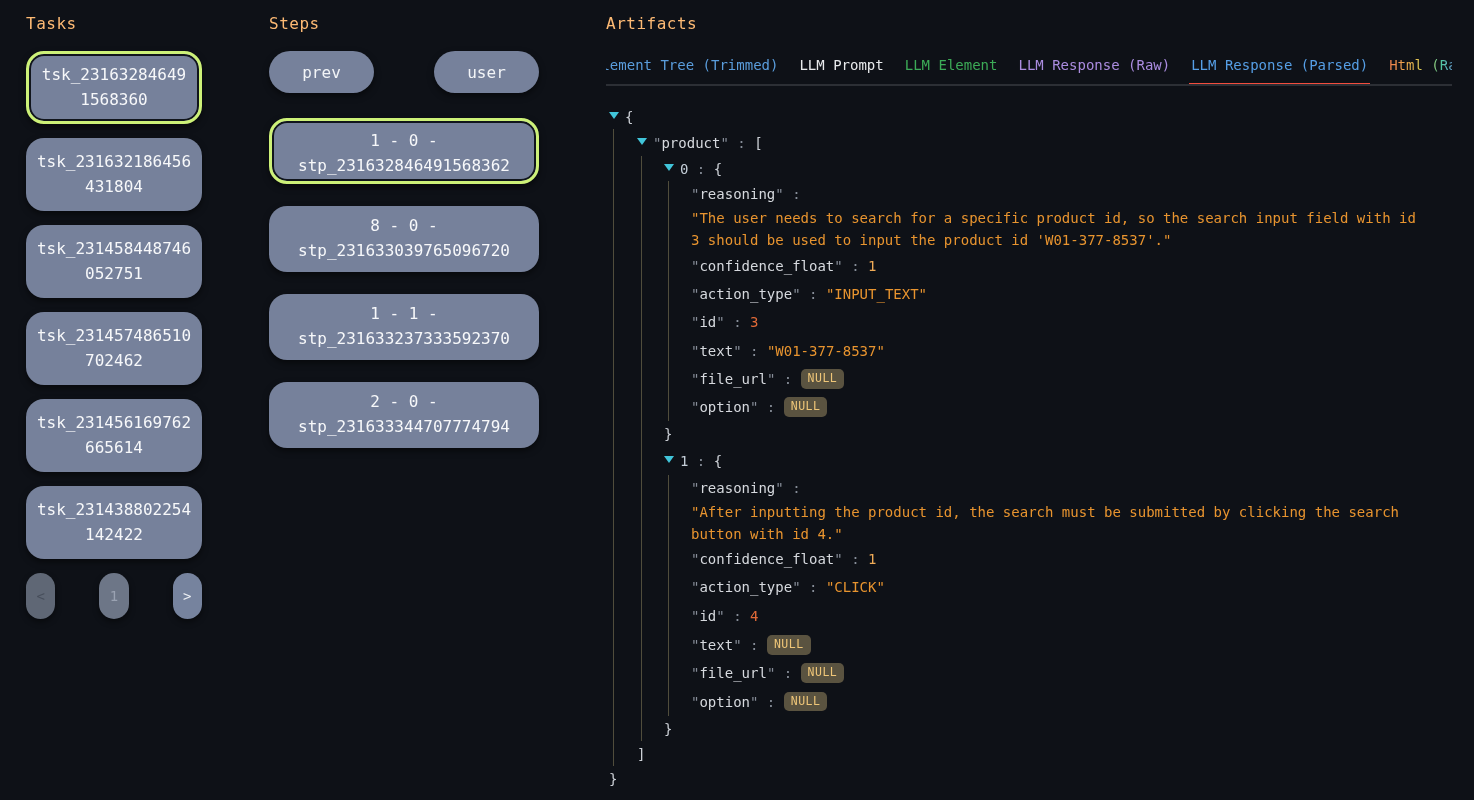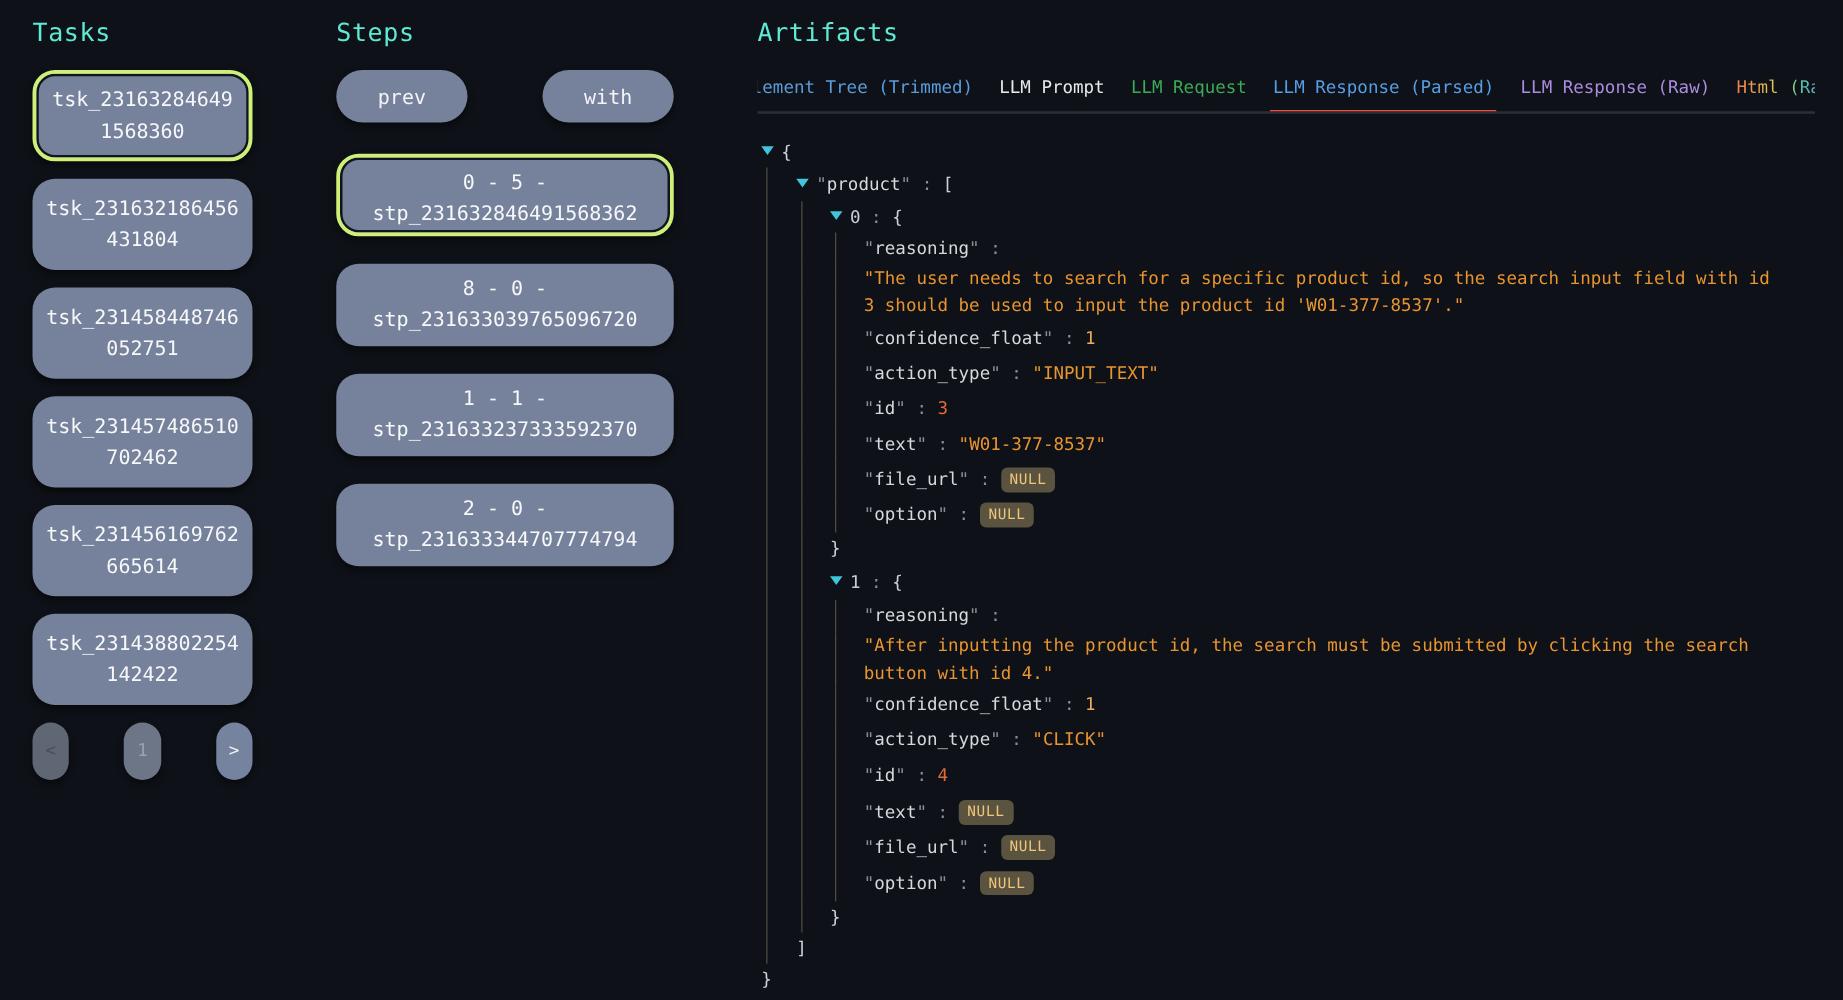--- a/index.html
+++ b/index.html
@@ -8,21 +8,21 @@
     background:#0e1117;
     font-family:"DejaVu Sans Mono","Liberation Mono",monospace;
     color:#e9ebee;
   }
   .col { position:absolute; top:0; }
   .col-tasks { left:26px; width:176px; padding-top:14px; }
   .col-steps { left:269px; width:270px; padding-top:14px; }
   .col-artifacts { left:606px; right:22px; padding-top:14px; }
 
   h2.hdr {
-    font-size:20px; font-weight:500; color:#5eead4;
+    font-size:16px; font-weight:500; color:#fdba74;
     letter-spacing:.5px; margin-bottom:18px; white-space:nowrap;
   }
 
   .btn {
     display:block; width:100%; border:none; cursor:pointer;
     background:#76819b; color:#f7f8fa;
     font-family:inherit; font-size:16px; line-height:1.55;
     border-radius:18px; text-align:center;
     box-shadow:0 3px 6px rgba(0,0,0,.5);
   }
@@ -99,39 +99,39 @@
     <button class="pg pg-prev">&lt;</button>
     <button class="pg pg-num">1</button>
     <button class="pg pg-next">&gt;</button>
   </div>
 </div>
 
 <div class="col col-steps">
   <h2 class="hdr">Steps</h2>
   <div class="navrow">
     <button class="nav">prev</button>
-    <button class="nav">with</button>
+    <button class="nav">user</button>
   </div>
   <div>
-      <button class="btn step active"><span>0 - 5 -</span><br><span>stp_231632846491568362</span></button>
+      <button class="btn step active"><span>1 - 0 -</span><br><span>stp_231632846491568362</span></button>
       <button class="btn step"><span>8 - 0 -</span><br><span>stp_231633039765096720</span></button>
       <button class="btn step"><span>1 - 1 -</span><br><span>stp_231633237333592370</span></button>
       <button class="btn step"><span>2 - 0 -</span><br><span>stp_231633344707774794</span></button>
     </div>
 </div>
 
 <div class="col col-artifacts">
   <h2 class="hdr">Artifacts</h2>
   <div class="tabswrap">
     <div class="tabs">
         <span class="tab" style="color: rgb(90, 157, 220); margin-left: -15px;">Element Tree (Trimmed)</span>
         <span class="tab" style="color: rgb(232, 234, 236);">LLM Prompt</span>
-        <span class="tab" style="color: rgb(60, 171, 87);">LLM Request</span>
+        <span class="tab" style="color: rgb(60, 171, 87);">LLM Element</span>
+        <span class="tab" style="color: rgb(171, 140, 224);">LLM Response (Raw)</span>
         <span class="tab active" style="color: rgb(86, 159, 230);">LLM Response (Parsed)</span>
-        <span class="tab" style="color: rgb(171, 140, 224);">LLM Response (Raw)</span>
         <span class="tab rainbow">Html (Raw)</span>
       </div>
   </div>
   <div class="tree">
       <div class="trow" style="height: 24px; padding-left: 19px;"><span class="arrow" style="left: 3px;"></span><span class="seg-b">{</span></div>
       <div class="trow" style="height: 27px; padding-left: 47px;"><span class="guide" style="left: 7px;"></span><span class="arrow" style="left: 31px;"></span><span class="seg-q">"</span><span class="seg-k">product</span><span class="seg-q">" : </span><span class="seg-b">[</span></div>
       <div class="trow" style="height: 25px; padding-left: 74px;"><span class="guide" style="left: 7px;"></span><span class="guide" style="left: 35px;"></span><span class="arrow" style="left: 58px;"></span><span class="seg-x">0</span><span class="seg-p"> : </span><span class="seg-b">{</span></div>
       <div class="trow" style="height: 25px; padding-left: 85px;"><span class="guide" style="left: 7px;"></span><span class="guide" style="left: 35px;"></span><span class="guide" style="left: 62px;"></span><span class="seg-q">"</span><span class="seg-k">reasoning</span><span class="seg-q">" :</span></div>
       <div class="trow" style="height: 23px; padding-left: 85px;"><span class="guide" style="left: 7px;"></span><span class="guide" style="left: 35px;"></span><span class="guide" style="left: 62px;"></span><span class="seg-s">"The user needs to search for a specific product id, so the search input field with id</span></div>
       <div class="trow" style="height: 22px; padding-left: 85px;"><span class="guide" style="left: 7px;"></span><span class="guide" style="left: 35px;"></span><span class="guide" style="left: 62px;"></span><span class="seg-s">3 should be used to input the product id 'W01-377-8537'."</span></div>

